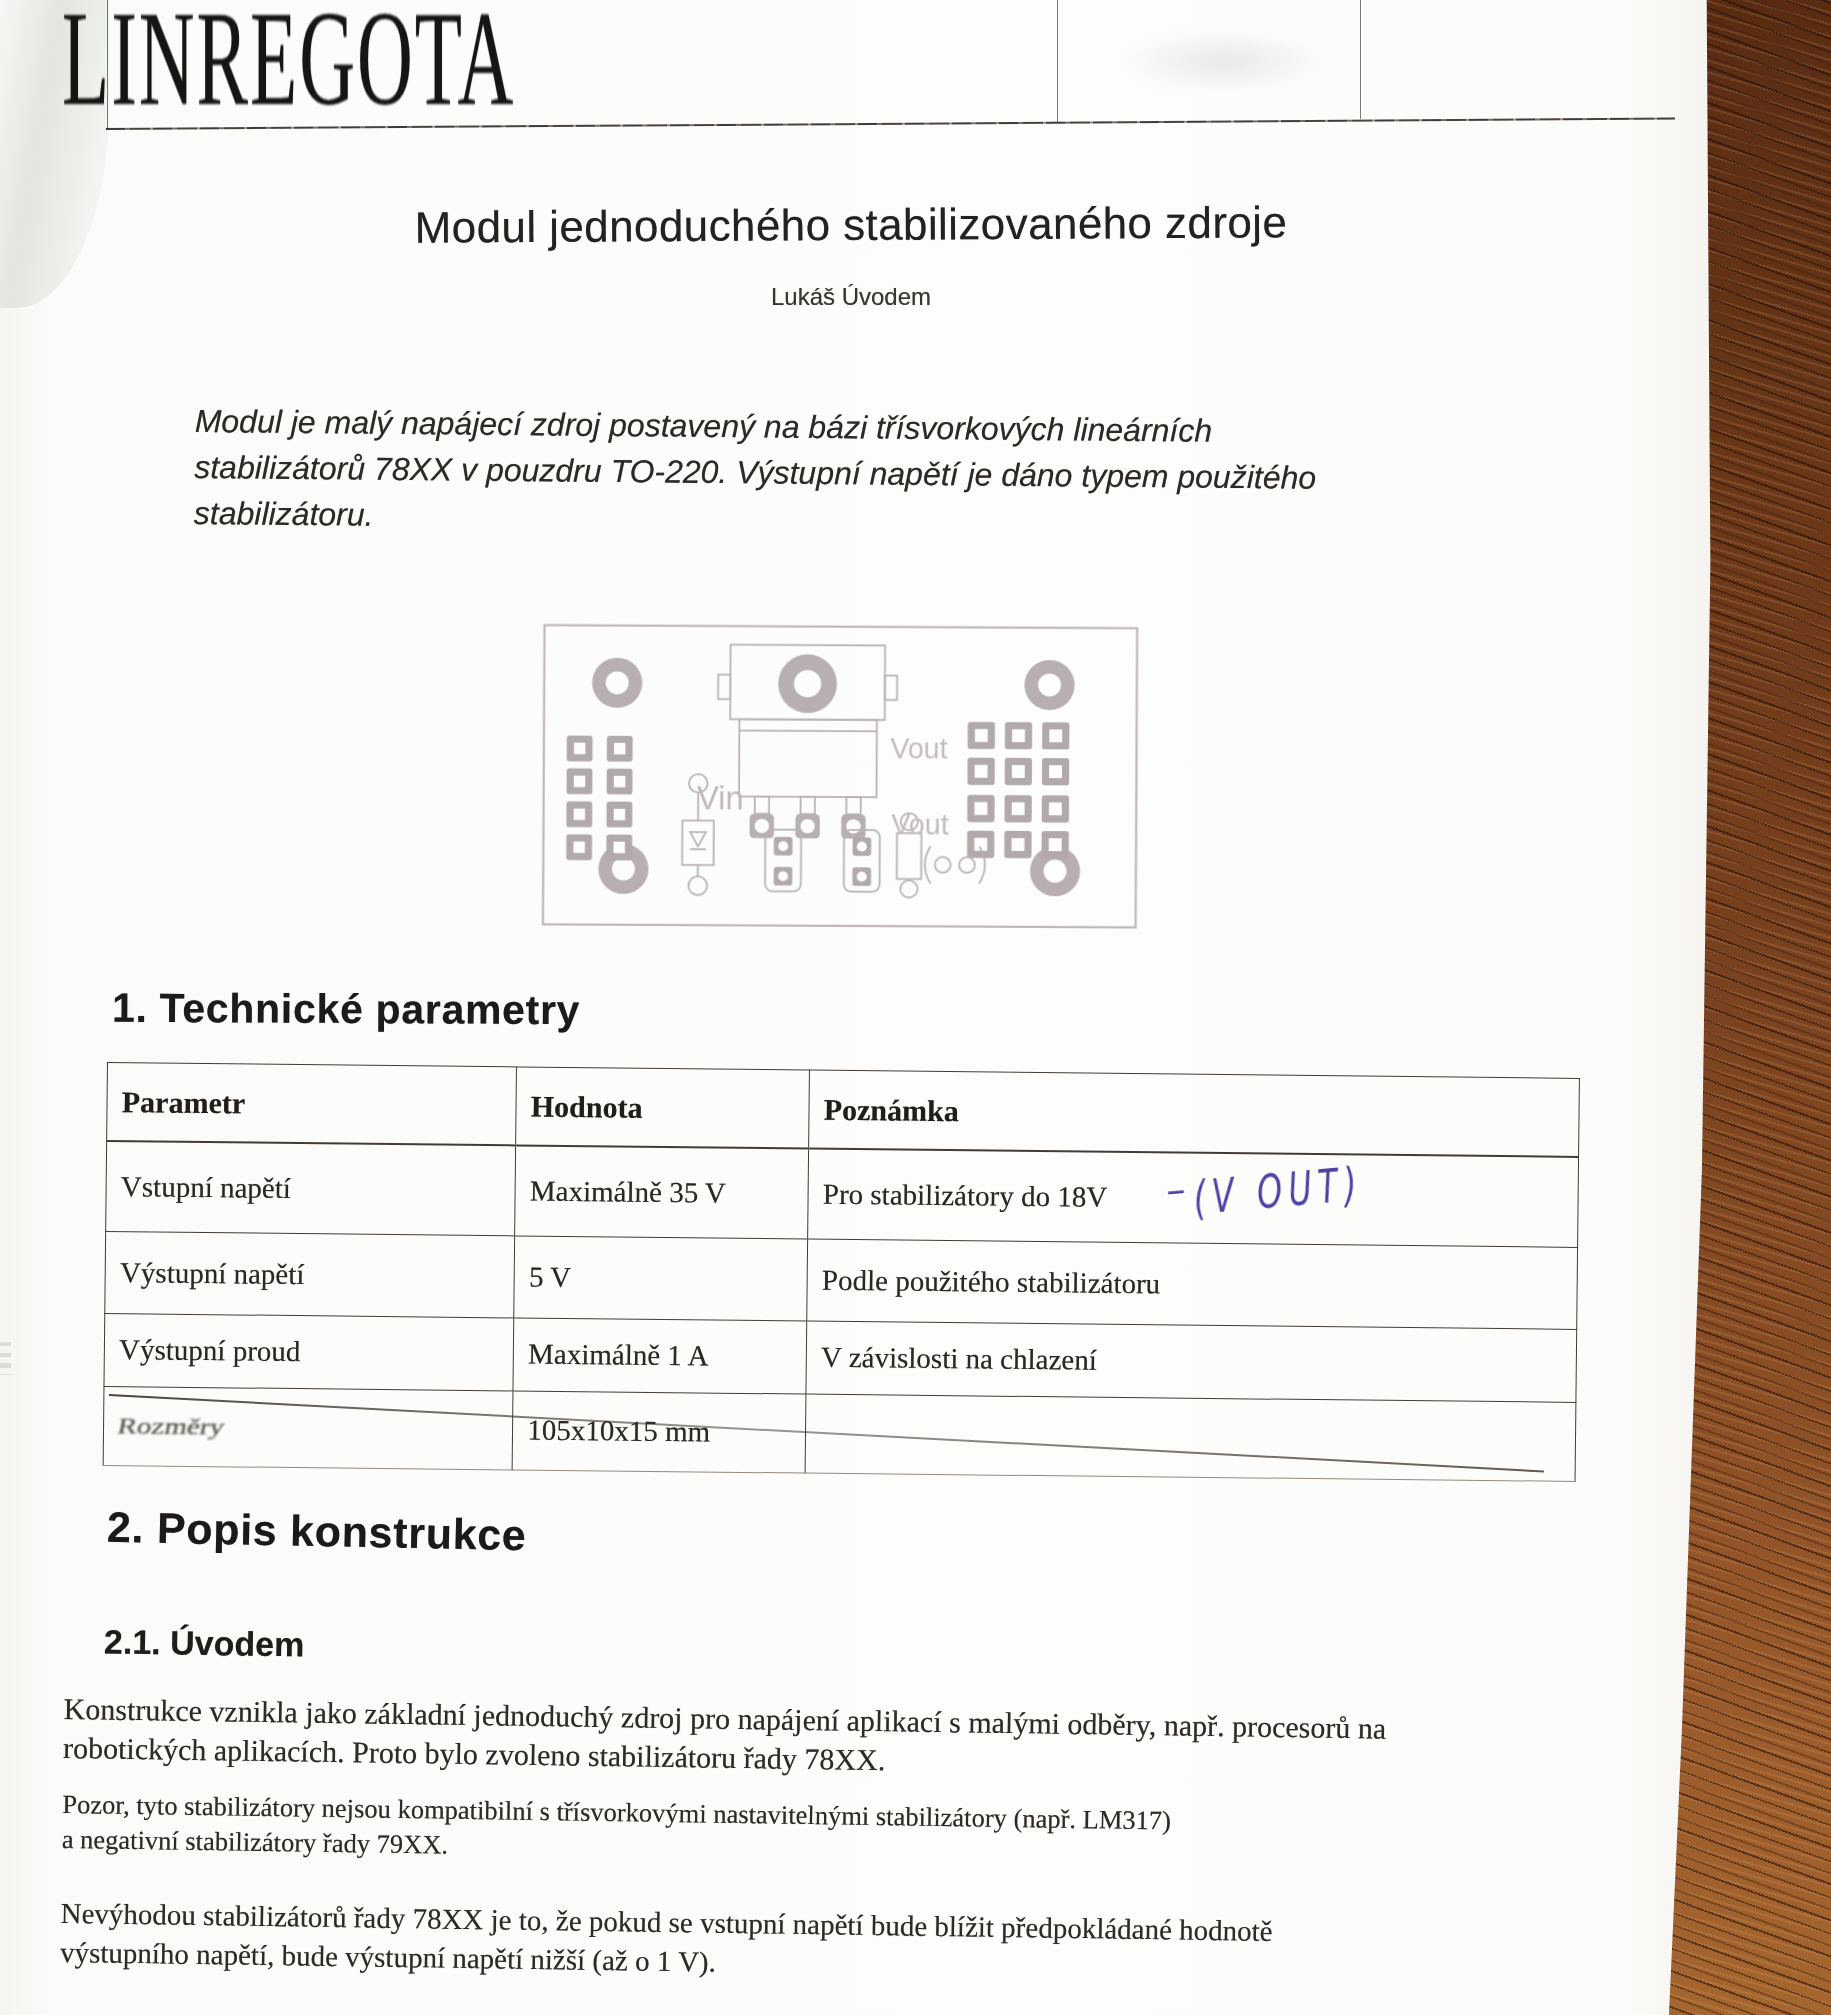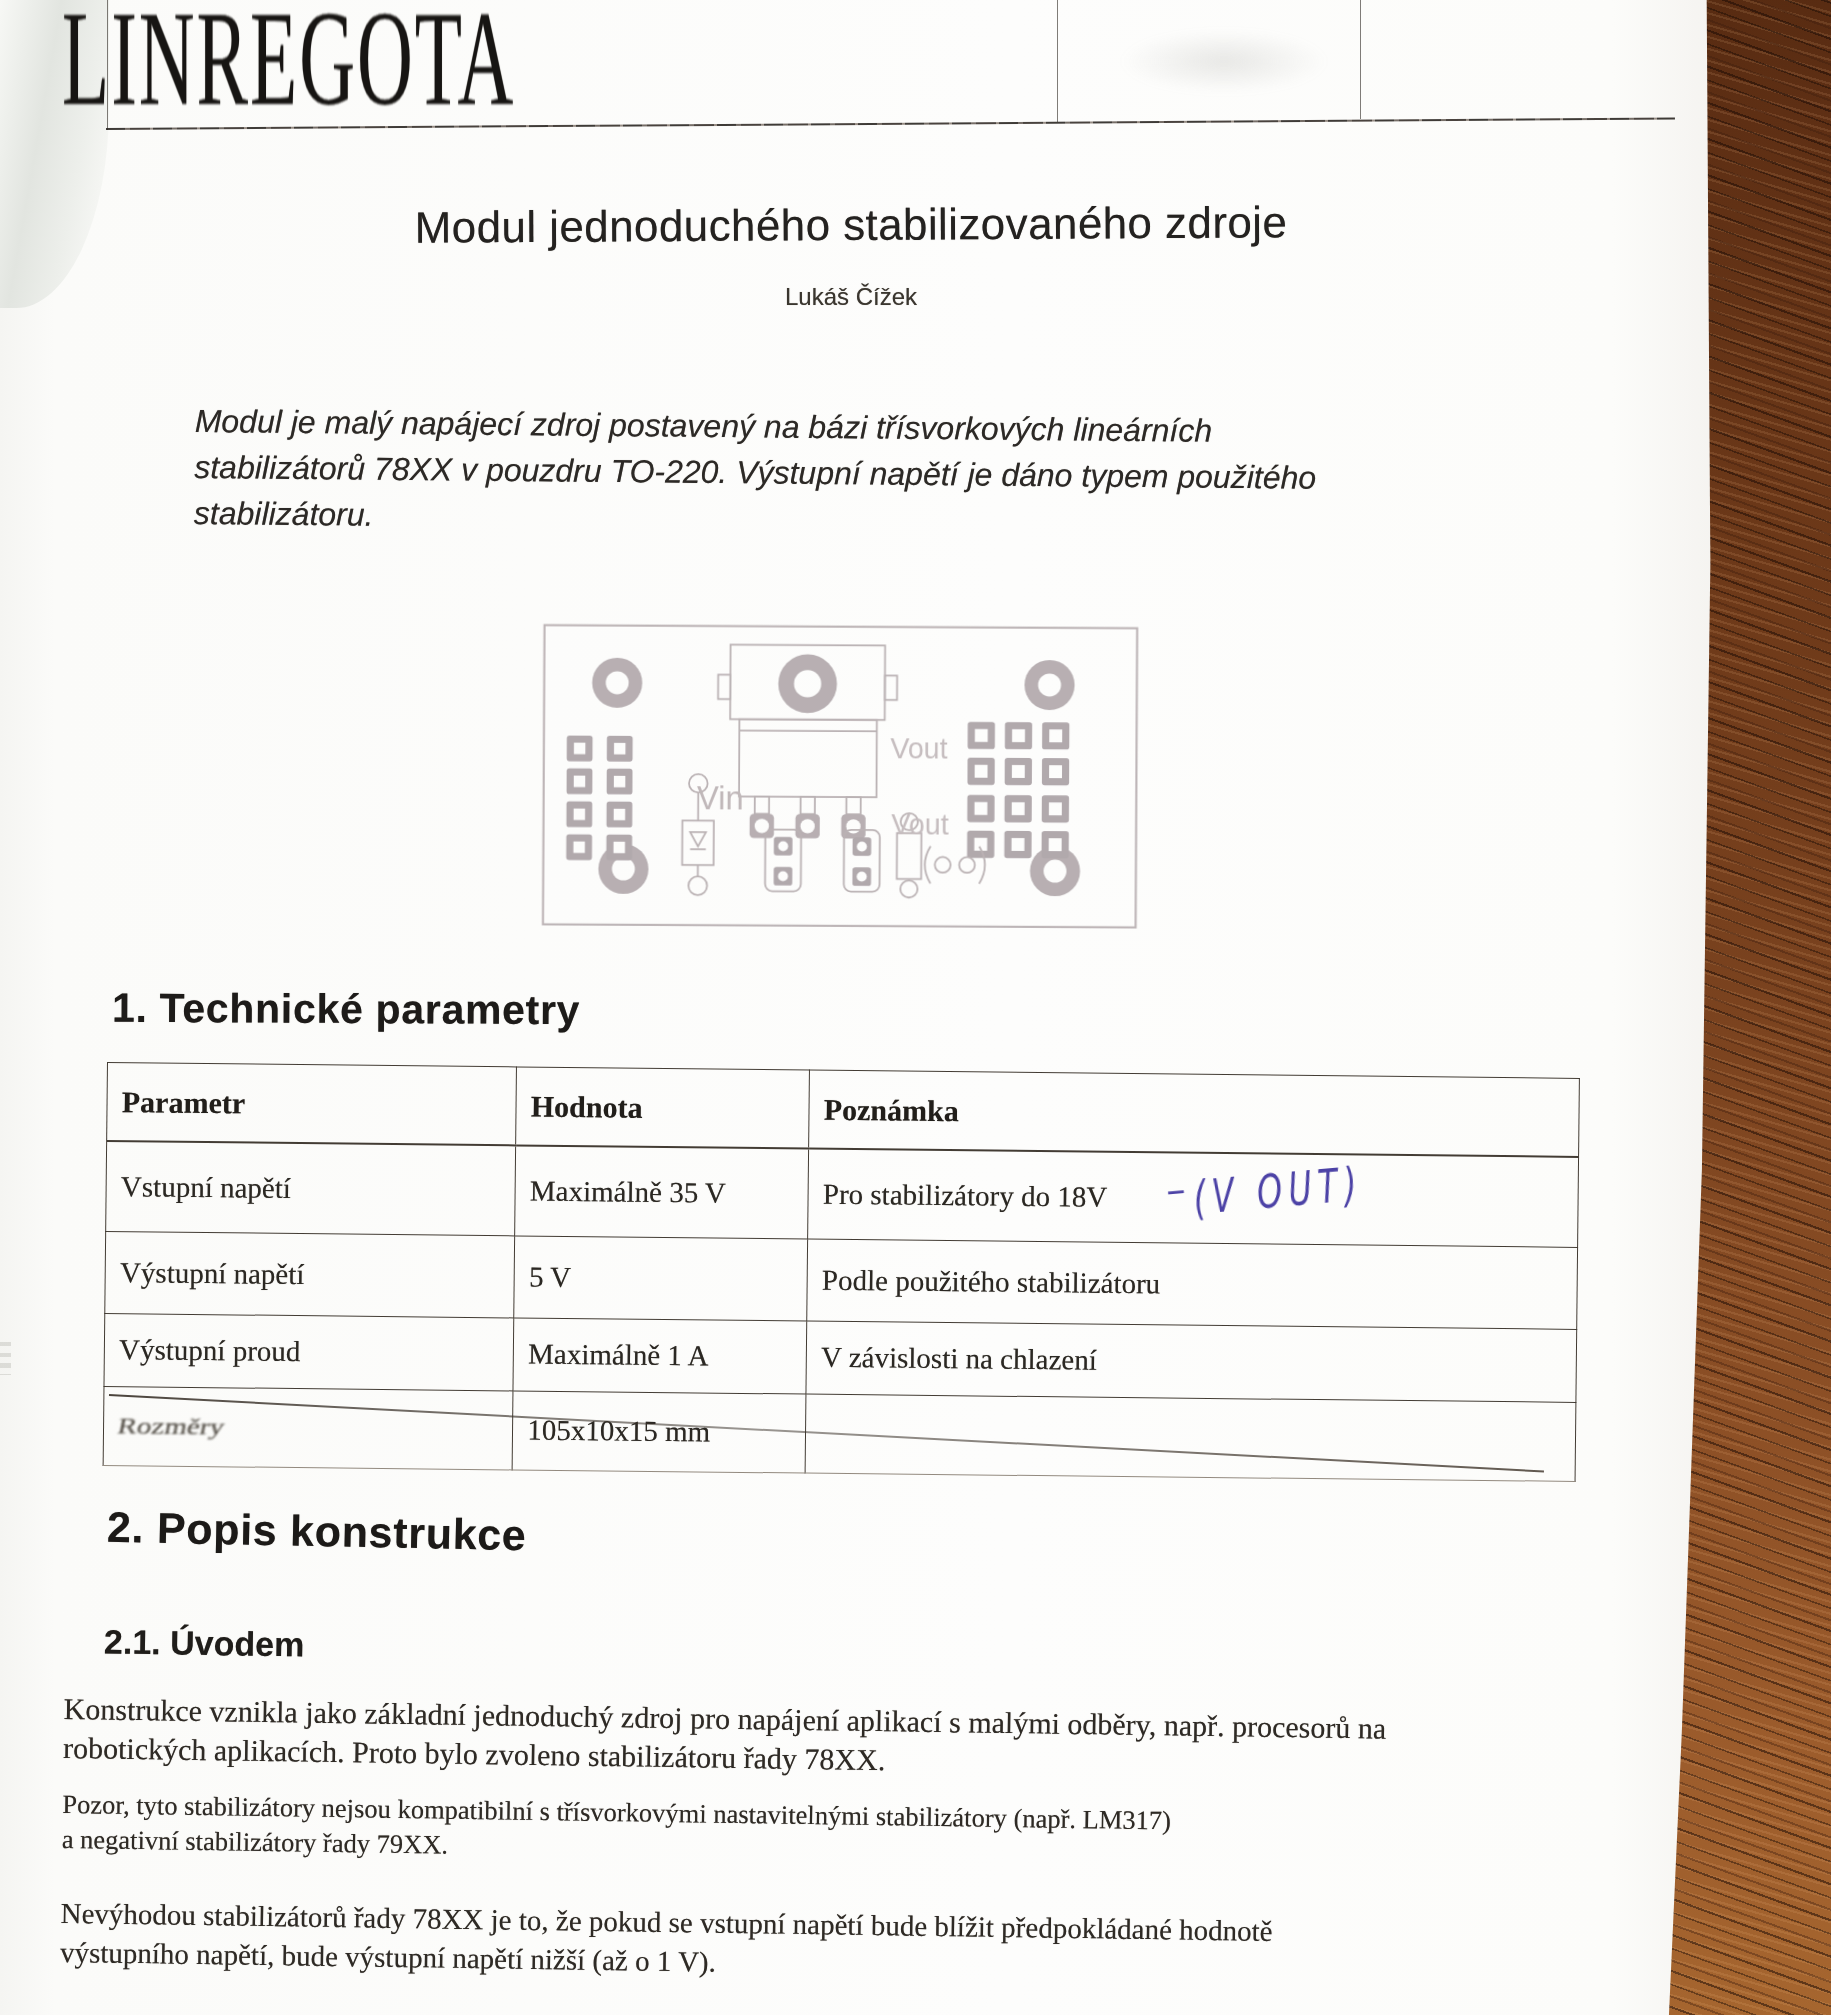--- a/index.html
+++ b/index.html
@@ -145,21 +145,21 @@
 <div class="edge-mark"></div>
 
 <div class="logo scan">LINREGOTA</div>
 <div class="hv hv-left"></div>
 <div class="hv hv-r1"></div>
 <div class="hv hv-r2"></div>
 <div class="header-ghost"></div>
 <div class="header-rule"></div>
 
 <div class="title scan">Modul jednoduchého stabilizovaného zdroje</div>
-<div class="author scan">Lukáš Čížek</div>
+<div class="author scan">Lukáš Úvodem</div>
 
 <div class="intro scan">Modul je malý napájecí zdroj postavený na bázi třísvorkových lineárních stabilizátorů 78XX v pouzdru TO-220. Výstupní napětí je dáno typem použitého stabilizátoru.</div>
 
 <svg class="pcb" viewBox="0 0 848 444" xmlns="http://www.w3.org/2000/svg">
   <rect x="8" y="12" width="828" height="418" fill="#fdfdfc" stroke="#b9b0b2" stroke-width="3"></rect>
 
   <g fill="#b3aaad">
     <circle cx="110" cy="92" r="35"></circle>
       <circle cx="714" cy="92" r="35"></circle>
     <circle cx="120" cy="352" r="35"></circle>

